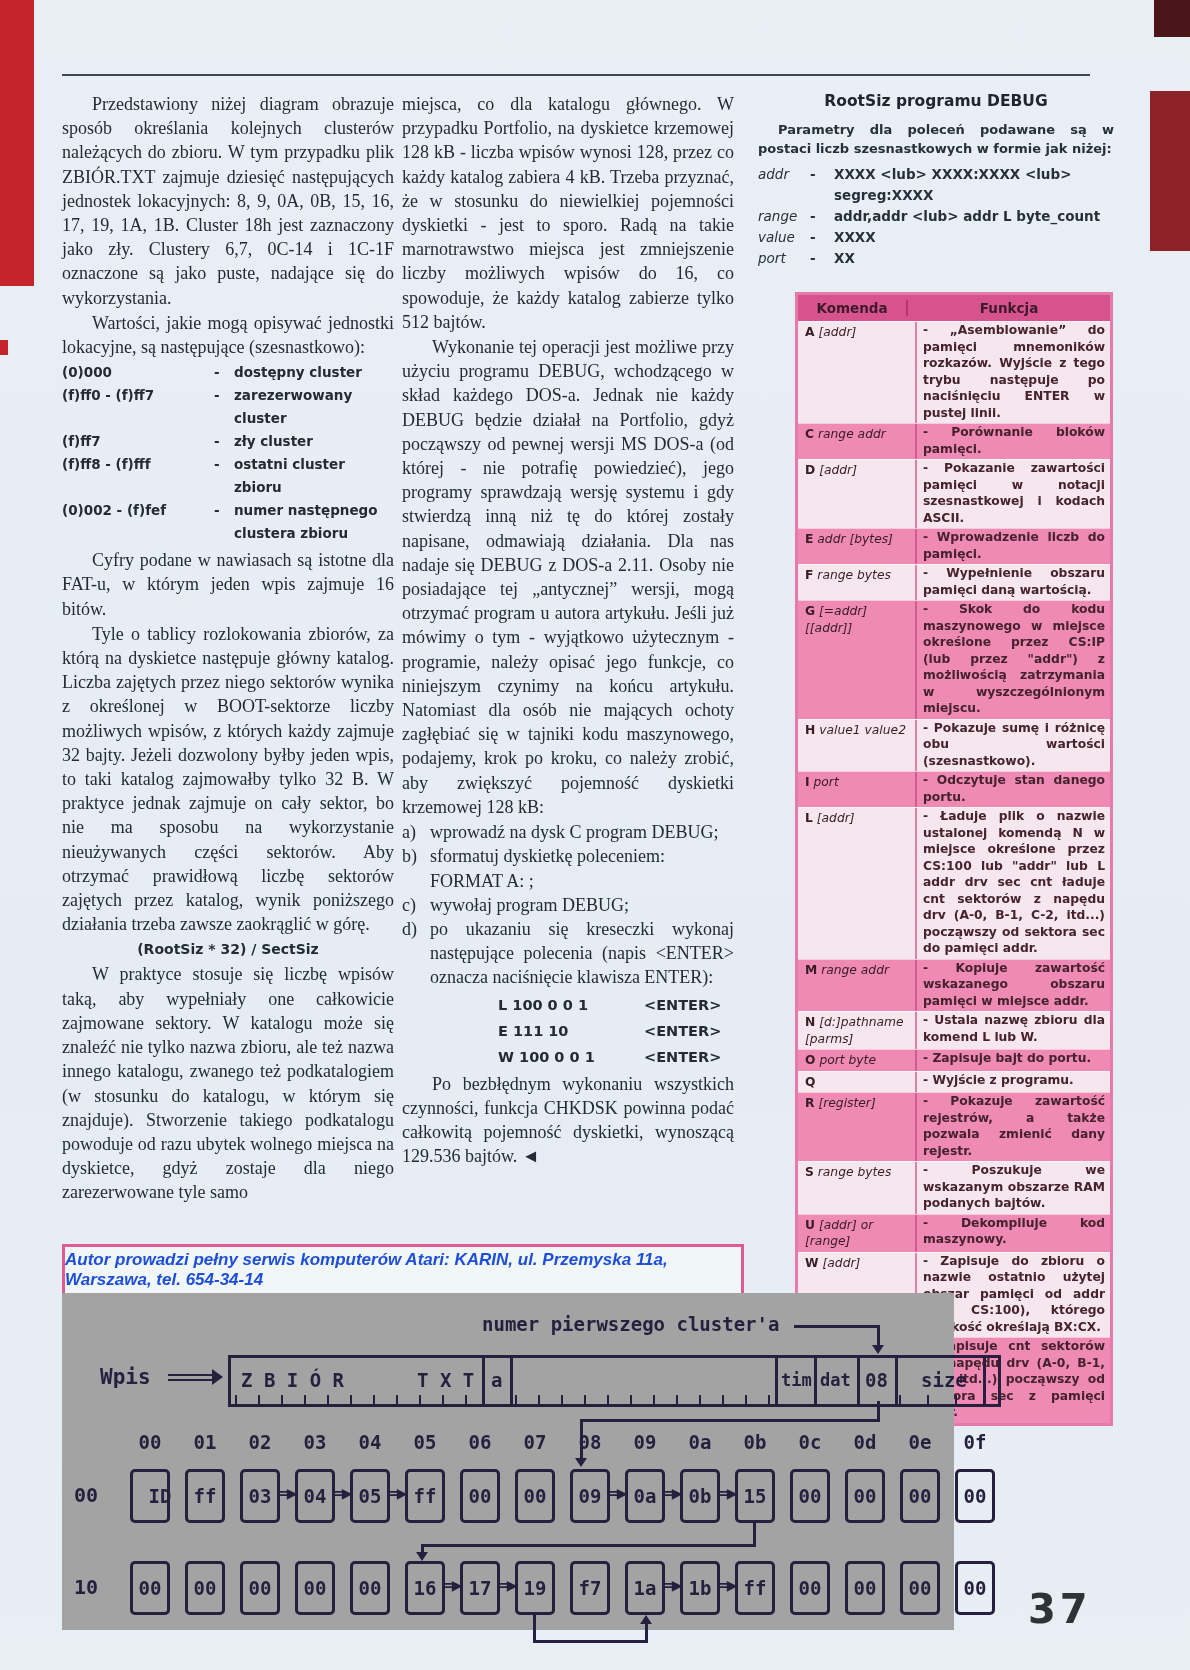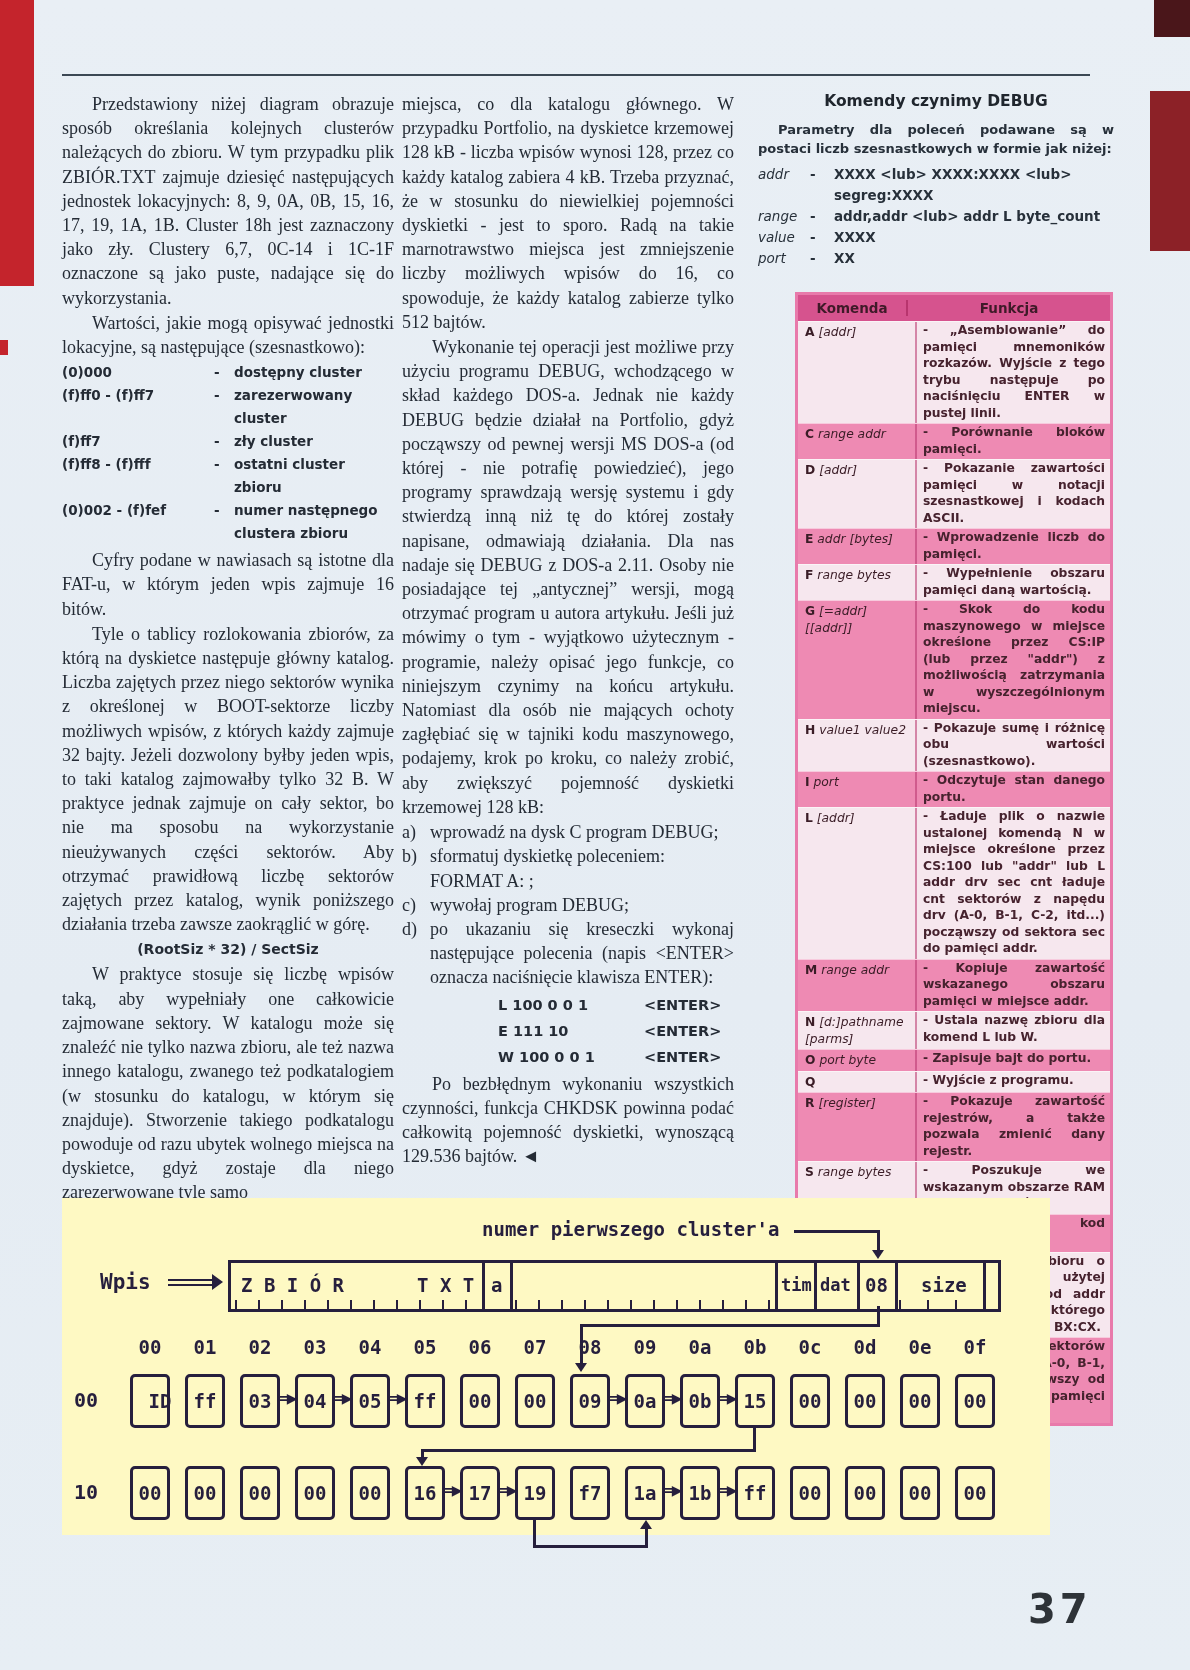--- a/index.html
+++ b/index.html
@@ -56,21 +56,21 @@
         color:#3a1c26;border-right:2px solid rgba(184,53,110,.55)}
   .tcmd b{font-weight:bold}
   .tcmd i{font-style:italic;font-weight:normal}
   .tfn{flex:1;padding:0 5px 2px 6px;font-weight:bold;font-size:12.3px;line-height:16.5px;
        color:#46222e;text-align:justify}
   
   .note{left:62px;top:1244px;width:676px;height:46px;border:3px solid #e05a95;background:#f1f6f9;
         display:flex;align-items:center;justify-content:center;
         font:italic 600 17px "Liberation Sans",sans-serif;color:#1d4ed8}
   
-  #diagram{left:62px;top:1198px;width:988px;height:337px;position:absolute;background:#fef9c3;
+  #diagram{left:62px;top:1293px;width:892px;height:337px;position:absolute;background:#a3a3a3;
            font-family:"DejaVu Sans Mono",monospace;color:#261f3d}
   .ln{position:absolute;background:#261f3d}
   .tri-d{position:absolute;width:0;height:0;border-left:6px solid transparent;
          border-right:6px solid transparent;border-top:9px solid #261f3d}
   .tri-u{position:absolute;width:0;height:0;border-left:6px solid transparent;
          border-right:6px solid transparent;border-bottom:9px solid #261f3d}
   .dg-label{position:absolute;font-weight:bold;font-size:19px;white-space:nowrap}
   .entry{position:absolute;left:166px;top:62px;width:767px;height:46px;border:3px solid #261f3d}
   .eseg{position:absolute;top:0;bottom:0;width:3px;background:#261f3d}
   .etext{position:absolute;top:0;height:46px;line-height:44px;font-weight:bold;font-size:19px;white-space:nowrap}
@@ -152,21 +152,21 @@
       </div>
       <div class="cmd-row">
         <span class="cmd-c">W 100 0 0 1</span>
         <span>&lt;ENTER&gt;</span>
       </div>
     </div>
   <p>Po bezbłędnym wykonaniu wszystkich czynności, funkcja CHKDSK powinna podać całkowitą pojemność dyskietki, wynoszącą 129.536 bajtów. ◄</p>
 </div>
 
 <div id="sidebar">
-  <div class="sb-title">Komendy czynimy DEBUG</div>
+  <div class="sb-title">RootSiz programu DEBUG</div>
   <div class="sb-intro">Parametry dla poleceń podawane są w postaci liczb szesnastkowych w formie jak niżej:</div>
   <div class="params" id="params">
       <div class="param-row">
         <span class="p-name">addr</span>
         <span class="p-dash">-</span>
         <span class="p-val">XXXX &lt;lub&gt; XXXX:XXXX &lt;lub&gt;
 segreg:XXXX</span>
       </div>
       <div class="param-row">
         <span class="p-name">range</span>
@@ -357,21 +357,21 @@
       <span class="chain" style="left: 545px; top: 192px;">=▶</span>
       <span class="chain" style="left: 600px; top: 192px;">=▶</span>
       <span class="chain" style="left: 655px; top: 192px;">=▶</span>
       <span class="frowlab" style="top: 282px;">10</span>
       <div class="fcell" style="left: 68px; top: 268px;">00</div>
       <div class="fcell" style="left: 123px; top: 268px;">00</div>
       <div class="fcell" style="left: 178px; top: 268px;">00</div>
       <div class="fcell" style="left: 233px; top: 268px;">00</div>
       <div class="fcell" style="left: 288px; top: 268px;">00</div>
       <div class="fcell" style="left: 343px; top: 268px;">16</div>
-      <div class="fcell" style="left: 398px; top: 268px; border-radius: 7px;">17</div>
+      <div class="fcell" style="left: 398px; top: 268px;">17</div>
       <div class="fcell" style="left: 453px; top: 268px;">19</div>
       <div class="fcell" style="left: 508px; top: 268px;">f7</div>
       <div class="fcell" style="left: 563px; top: 268px;">1a</div>
       <div class="fcell" style="left: 618px; top: 268px;">1b</div>
       <div class="fcell" style="left: 673px; top: 268px;">ff</div>
       <div class="fcell" style="left: 728px; top: 268px;">00</div>
       <div class="fcell" style="left: 783px; top: 268px;">00</div>
       <div class="fcell" style="left: 838px; top: 268px;">00</div>
       <div class="fcell" style="left: 893px; top: 268px;">00</div>
       <span class="chain" style="left: 380px; top: 284px;">=▶</span>

